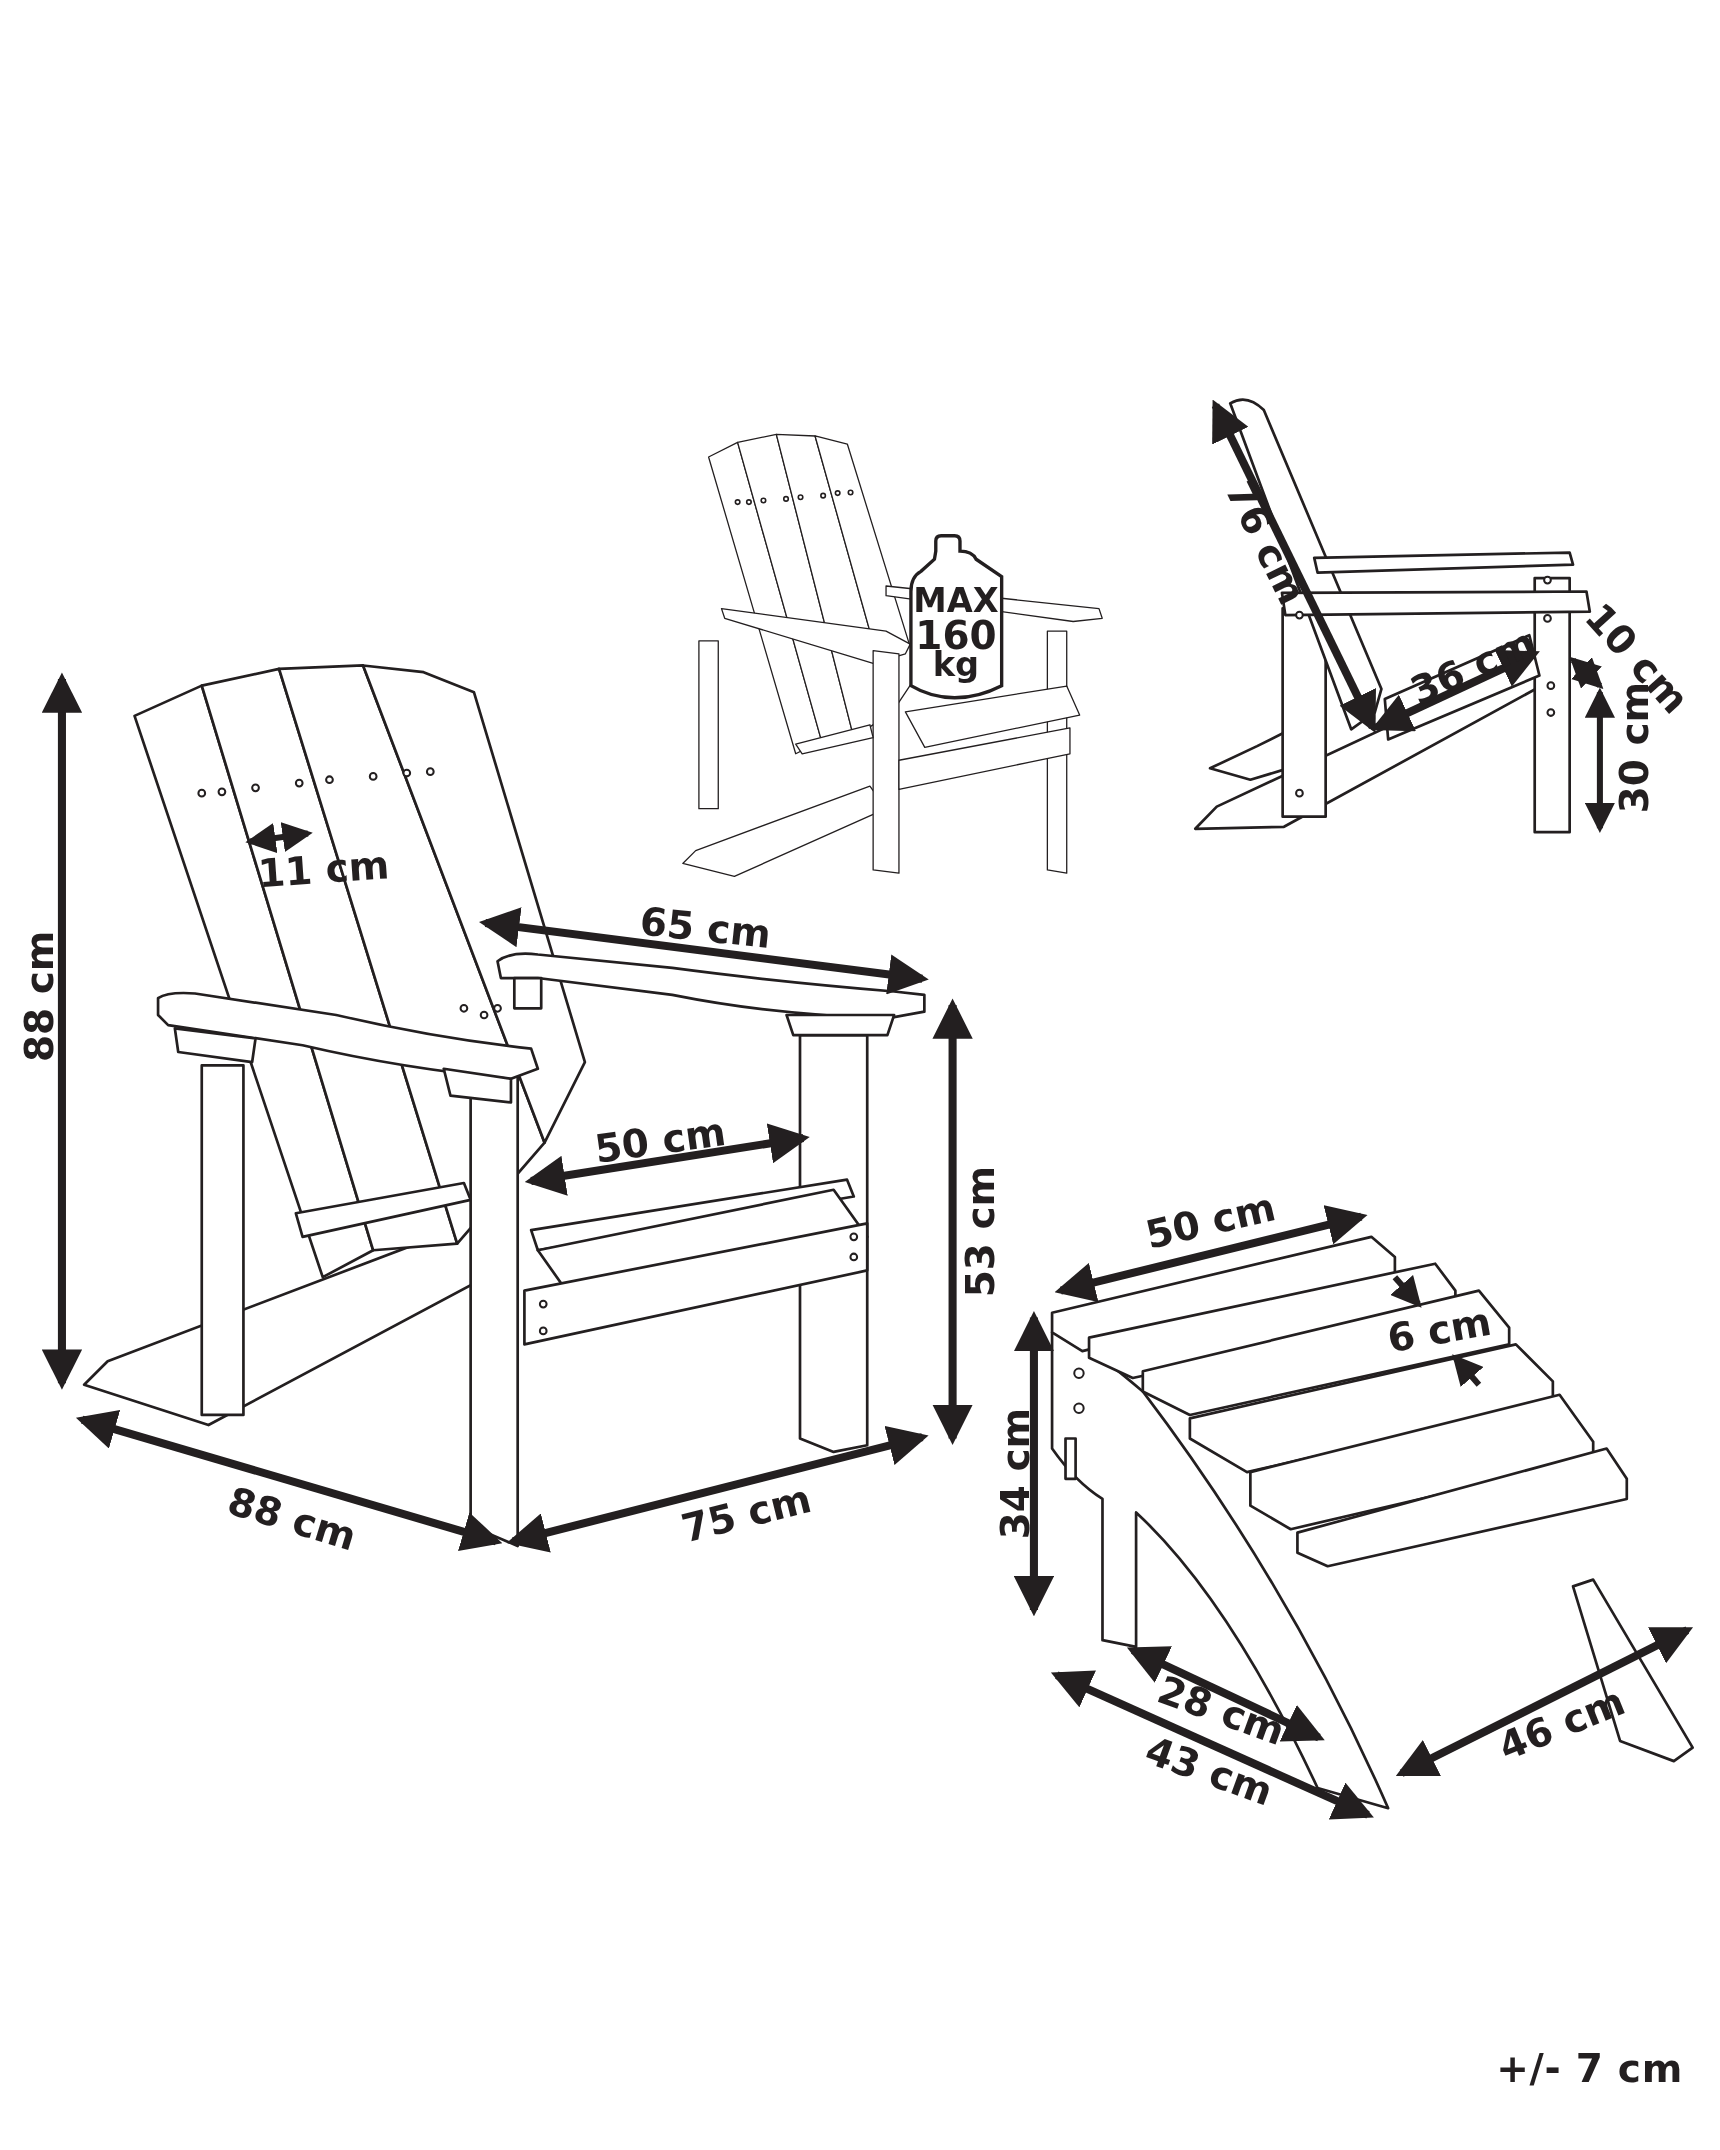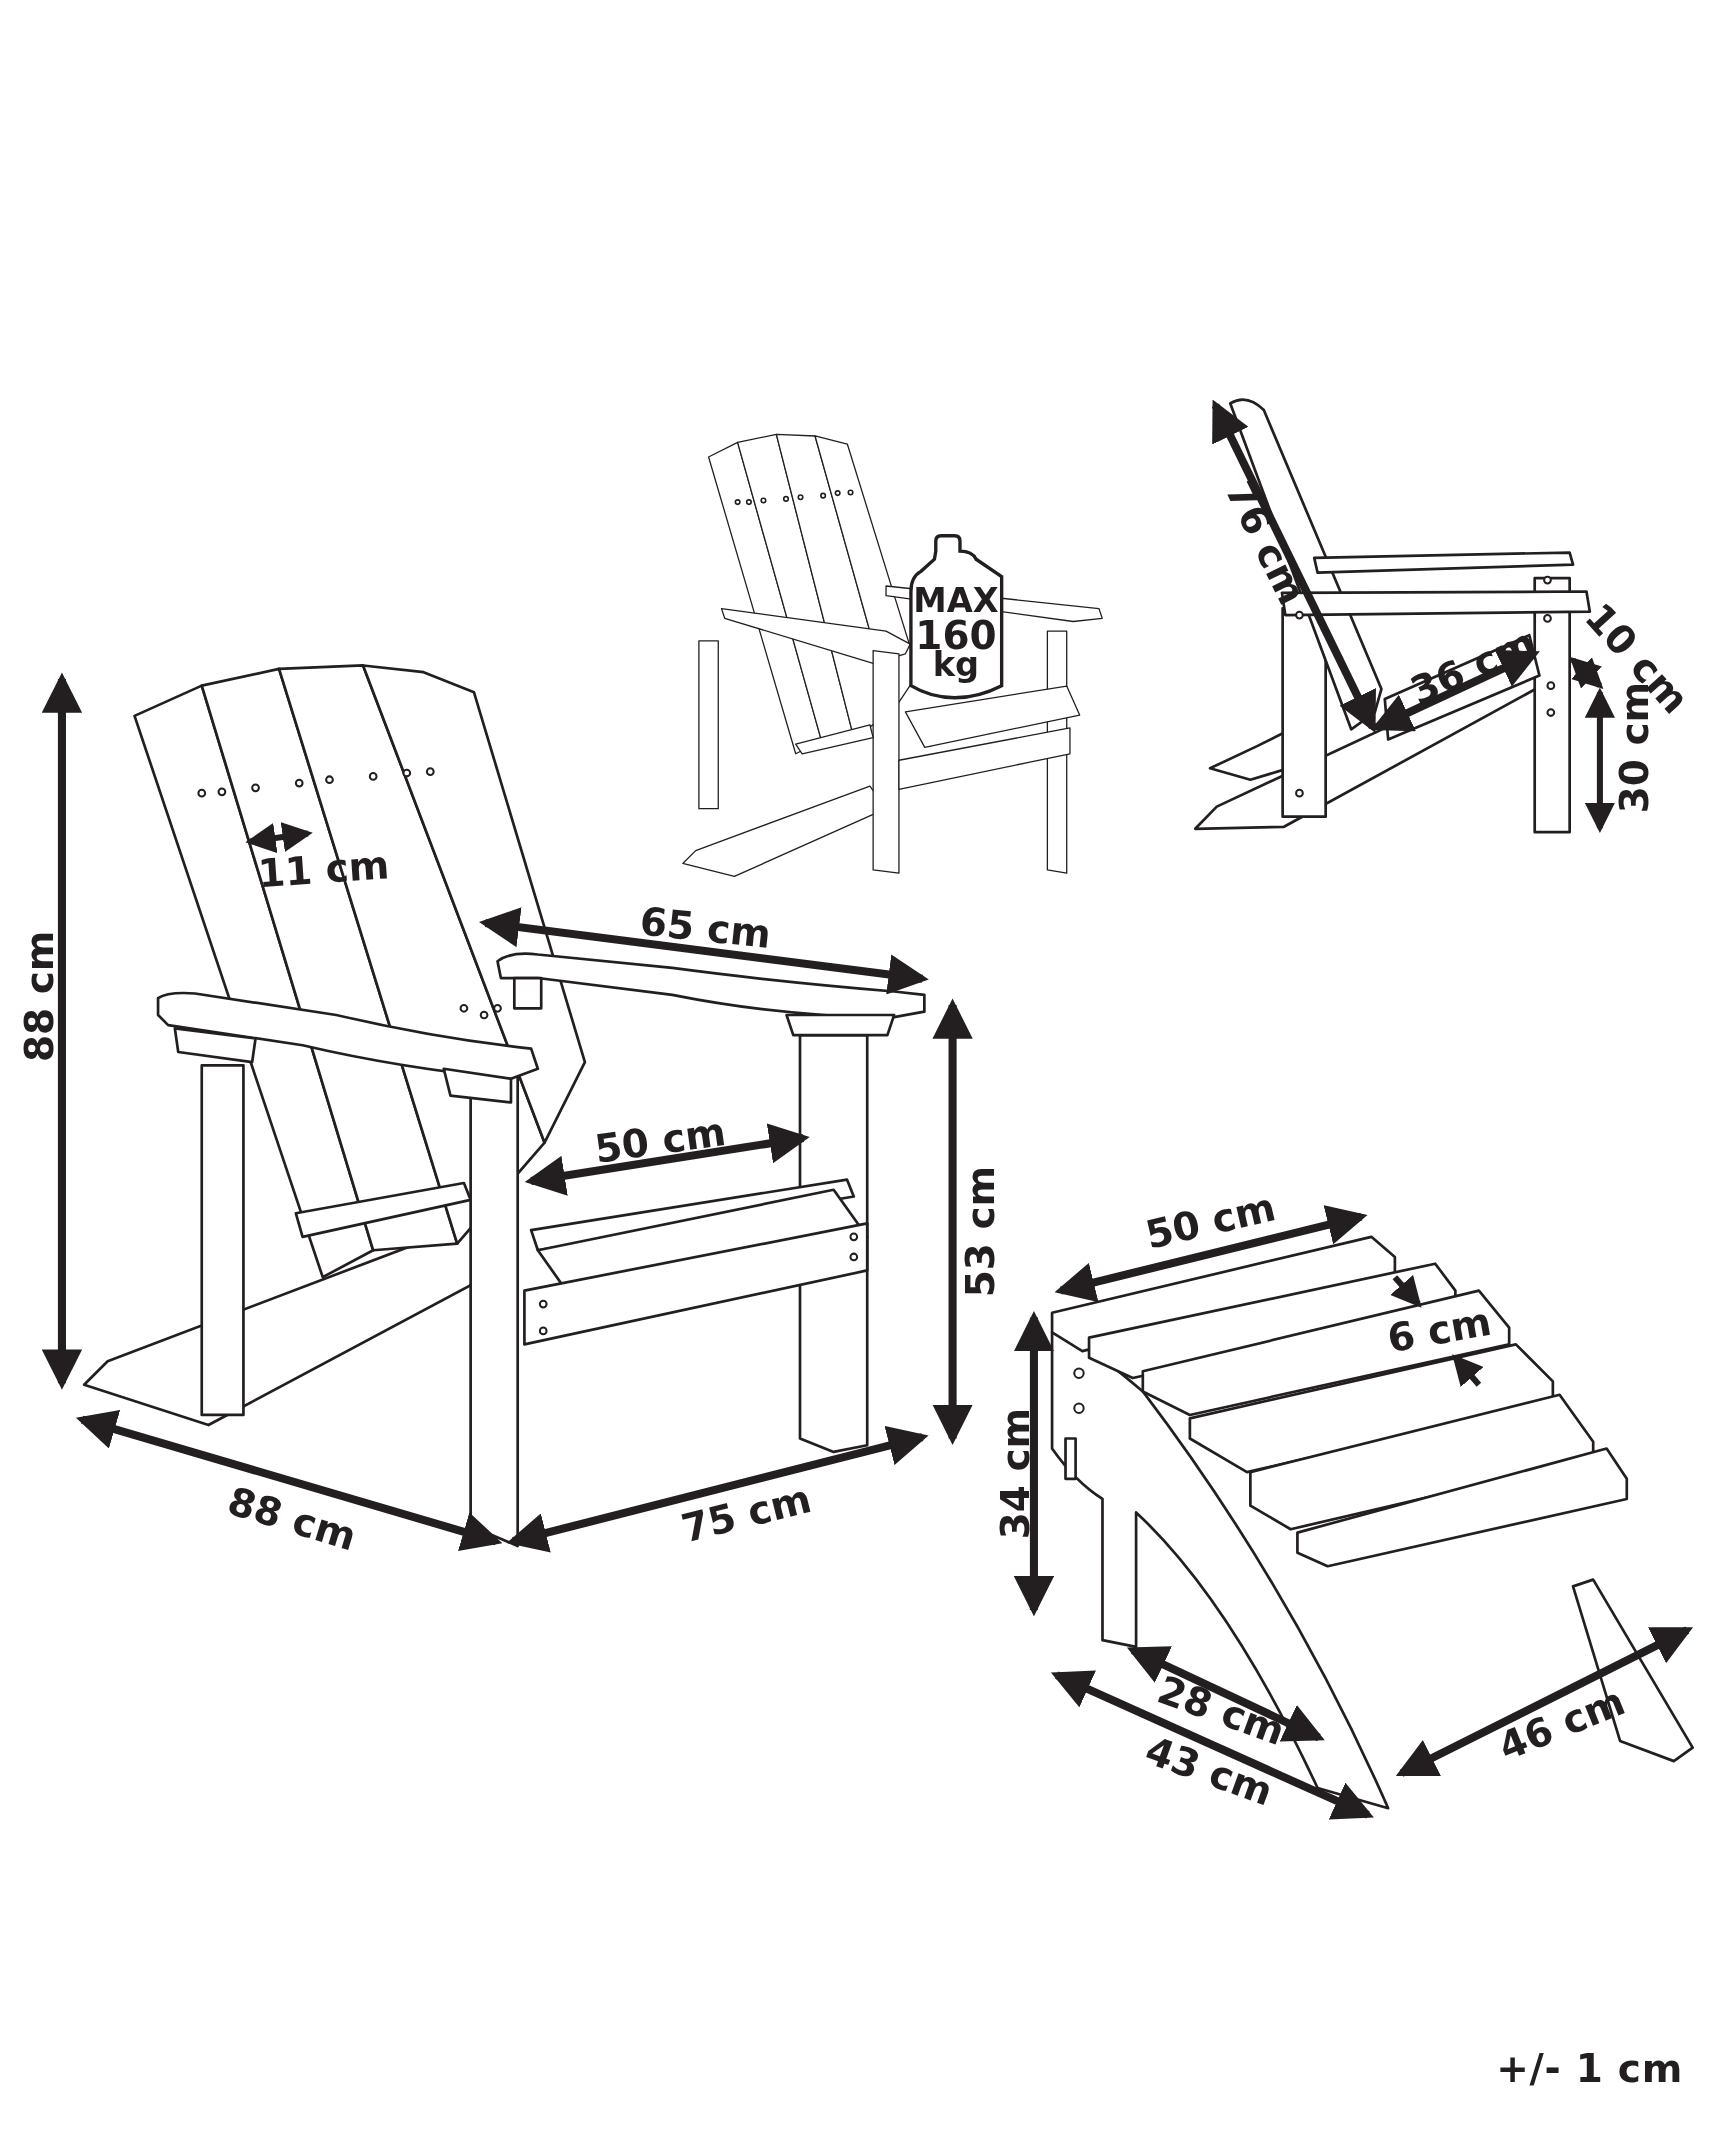--- a/index.html
+++ b/index.html
@@ -192,14 +192,14 @@
     <text class="lbl" transform="translate(1718,2530) rotate(20)">28 cm</text>
 
     <line class="dim" x1="1572" y1="2492" x2="2035" y2="2700" marker-start="url(#ah)" marker-end="url(#ah)"></line>
     <text class="lbl" transform="translate(1700,2620) rotate(20)">43 cm</text>
 
     <line class="dim" x1="2085" y1="2638" x2="2510" y2="2425" marker-start="url(#ah)" marker-end="url(#ah)"></line>
     <text class="lbl" transform="translate(2240,2620) rotate(-22)">46 cm</text>
   </g>
 </svg>
 
-<div class="tol">+/- 1 cm</div>
+<div class="tol">+/- 7 cm</div>
 
 
 </body></html>

